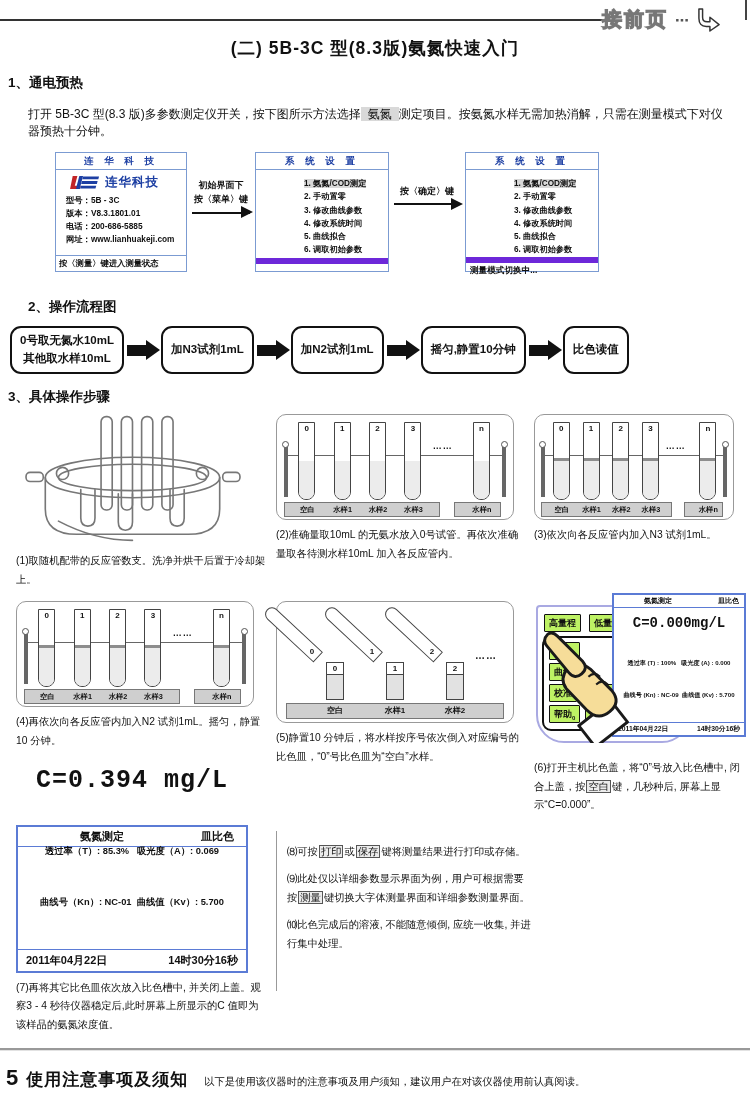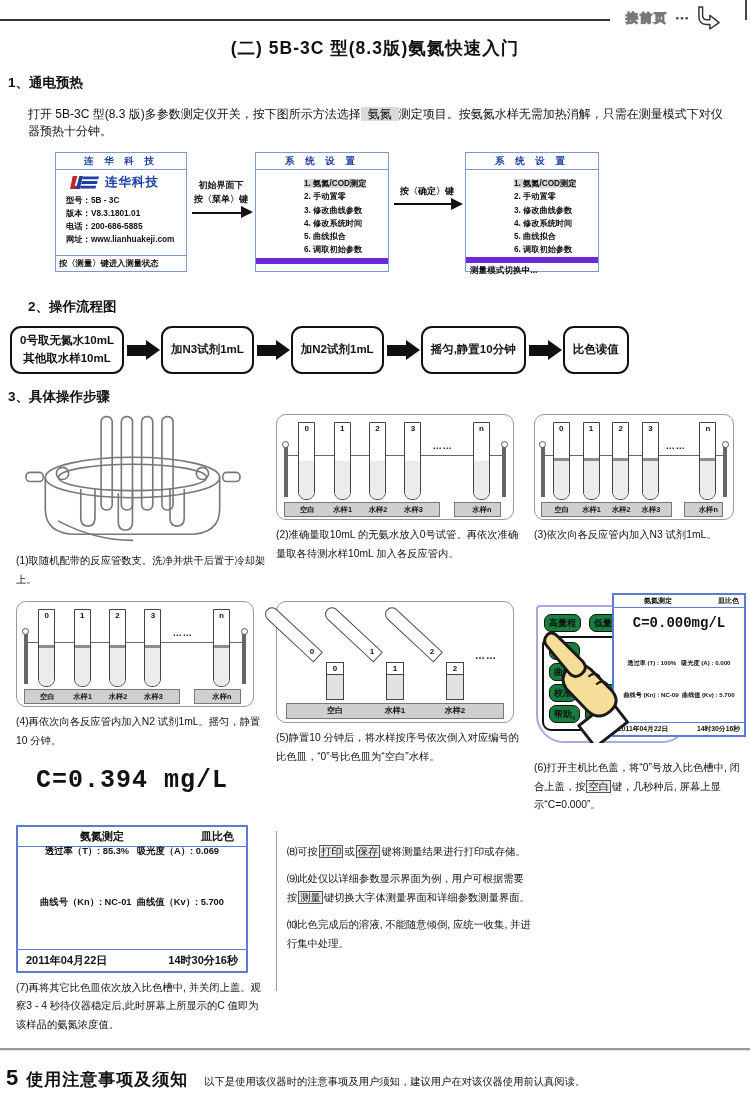--- a/index.html
+++ b/index.html
@@ -8,21 +8,21 @@
     width:750px; height:1105px; position:relative; overflow:hidden;
     font-family:"Liberation Sans","DejaVu Sans",sans-serif; color:#111;
   }
   .mono { font-family:"Liberation Mono","DejaVu Sans Mono",monospace; }
 
   
   .top { position:relative; height:30px; }
   .top-line { position:absolute; left:0; top:19px; width:610px; border-top:2px solid #333; }
   .right-tick { position:absolute; right:3px; top:0; height:20px; border-left:2px solid #444; }
   .prev-wrap { position:absolute; right:30px; top:6px; display:flex; align-items:center; gap:7px; }
-  .prev-label { font-size:12px; font-weight:bold; color:#fff; -webkit-text-stroke:1.1px #777;
+  .prev-label { font-size:20px; font-weight:bold; color:#fff; -webkit-text-stroke:1.1px #777;
     text-shadow:0 0 1px #999; letter-spacing:2px; }
   .prev-dots { font-size:14px; color:#555; font-weight:bold; letter-spacing:2px; }
 
   .title { text-align:center; font-size:17.5px; font-weight:bold; letter-spacing:1px; margin-top:6px; }
 
   .h-sec { font-size:13.5px; font-weight:bold; margin:14px 0 0 8px; }
   .intro { font-size:12px; margin:14px 0 0 28px; width:706px; }
   .hl { background:#d9d9d9; padding:0 7px; }
 
   
@@ -96,21 +96,21 @@
   .pour-base { position:absolute; left:4%; right:4%; bottom:3px; height:16px; background:#cfcfcf; border:1px solid #777; }
   .pour-lb { position:absolute; bottom:6px; transform:translateX(-50%); font-size:8px; font-weight:bold; z-index:2; white-space:nowrap; }
 
   
   .fig6 { position:relative; height:160px; margin-top:4px; }
   .instr { position:absolute; left:2px; top:12px; width:154px; height:138px;
     border:2px solid #a9a9e2; border-radius:4px 4px 28px 28px; padding:4px 4px; background:#fff; }
   .krow { display:flex; justify-content:space-between; margin:3px 2px; }
   .krow.first { justify-content:flex-start; gap:8px; }
   .kpanel { border:2px solid #111; border-radius:9px; padding:1px 3px 3px; margin-top:4px; }
-  .kbtn { border:1.8px solid #111; border-radius:7px; background:#15803d; font-size:9px; font-weight:bold;
+  .kbtn { border:1.8px solid #111; border-radius:1px; background:#bef264; font-size:9px; font-weight:bold;
     padding:2px 4px 1px; white-space:nowrap; }
   .kbtn sub { font-size:6px; }
   .screen-sm { position:absolute; left:78px; top:0; width:134px; z-index:5; background:#fff; border:2px solid #5b7bd5; }
   .ss-head { display:flex; justify-content:space-between; padding:1px 5px 1px 30px; font-size:7px; font-weight:bold;
     border-bottom:1.2px solid #5b7bd5; }
   .ss-read { text-align:center; font-size:14px; font-weight:bold; margin:7px 0 6px; }
   .ss-params { font-size:6.1px; font-weight:600; text-align:center; line-height:1.75; white-space:pre; }
   .ss-foot { display:flex; justify-content:space-between; border-top:1.2px solid #5b7bd5;
     font-size:6.8px; font-weight:bold; padding:1px 4px; }
   .hand { position:absolute; left:6px; top:36px; width:92px; height:114px; z-index:6; }

